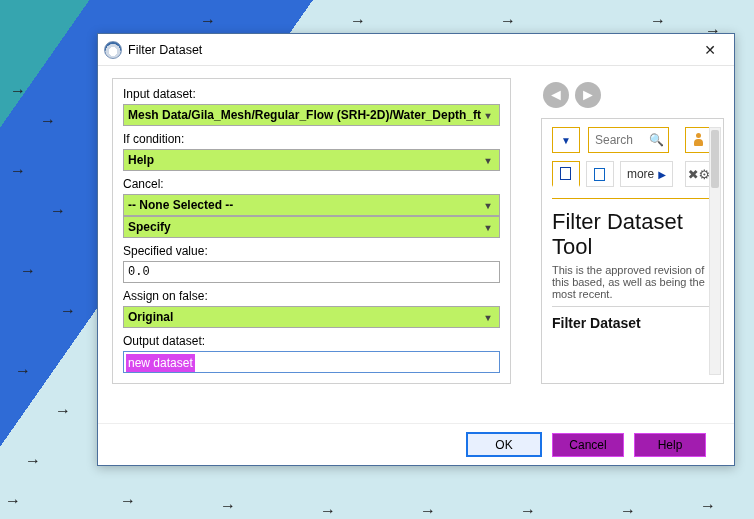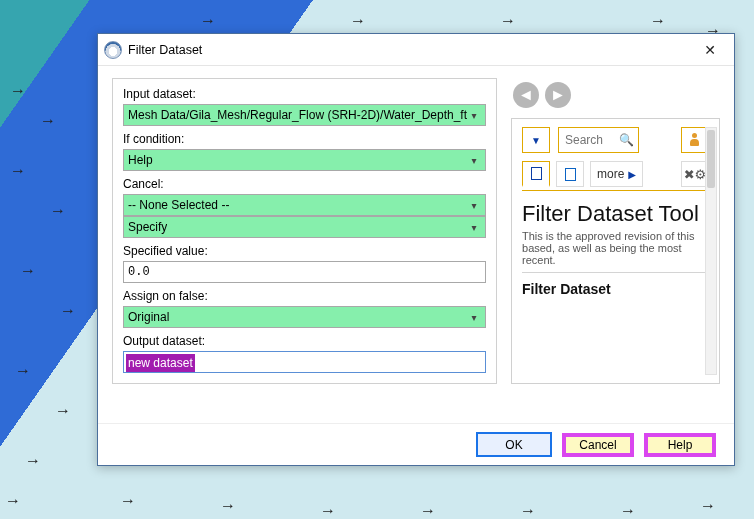--- a/index.html
+++ b/index.html
@@ -23,84 +23,84 @@
     height:32px; padding:0 8px 0 6px; border-bottom:1px solid #e5e5e5;
   }
   .titlebar-left { display:flex; align-items:center; gap:6px; }
   .titlebar .title { font-size:12.5px; color:#000; }
   .app-icon {
     width:18px; height:18px; border-radius:50%;
     background: radial-gradient(circle at 50% 60%, #fff 0 35%, #cfd9e6 36% 60%, #3a6aa6 61% 100%);
     border:1px solid #7a94b8;
   }
   .close-x { width:32px; height:22px; font-size:14px; line-height:22px; text-align:center; color:#222; }
-  .body { display:flex; padding:12px 14px 8px 14px; gap:14px; }
+  .body { display:flex; padding:12px 14px 8px 14px; gap:30px; }
   .left-col { flex: 0 0 350px; }
   .form-group {
     border:1px solid #d0d0d0; padding:8px 10px 10px 10px; background:#fff;
   }
   .lbl { font-size:12px; color:#000; margin-top:6px; margin-bottom:3px; }
   .lbl:first-child { margin-top:0; }
   .select, .text-input {
     width:100%; height:22px; border:1px solid #a8a8a8; background:#fff;
     font-size:12px; padding:2px 4px; display:flex; align-items:center; justify-content:space-between;
   }
-  .select { background:#86efac; color:#000; }
+  .select { background:#bef264; color:#000;font-weight:bold; }
   .select .sel-val { font-size:12px; overflow:hidden; text-overflow:ellipsis; white-space:nowrap; }
   .caret {
     width:14px; height:14px; display:inline-flex; align-items:center; justify-content:center;
     color:#444; font-size:10px; flex:0 0 auto;
   }
   .text-input input {
     border:none; outline:none; width:100%; font-size:12px; height:18px; background:transparent; padding:0;font-family:Liberation Mono, monospace;
   }
   .output-wrap {
     width:100%; height:22px; border:1px solid #5a8fd6; background:#fff; padding:1px 2px;
   }
   .output-sel {
-    display:inline-block; background:#a21caf; color:#fff; font-size:12px; padding:1px 2px; line-height:16px;
+    display:inline-block; background:#d946ef; color:#fff; font-size:12px; padding:1px 2px; line-height:16px;
   }
   .right-col { flex:1; position:relative; display:flex; flex-direction:column; }
   .navbtns { display:flex; gap:6px; margin:4px 0 10px 2px; }
   .circlebtn {
     width:26px; height:26px; border-radius:50%; background:#b7b7b7;
     display:flex; align-items:center; justify-content:center; color:#fff;
   }
   .helpbox {
     border:1px solid #d0d0d0; flex:1; min-height:260px; padding:8px 10px;
     overflow:hidden; position:relative; background:#fff;
   }
   .tbrow { display:flex; gap:8px; align-items:center; margin-bottom:8px; }
   .ybtn { border:1px solid #e0a800; height:26px; display:flex; align-items:center; justify-content:center; background:#fff; padding:0 6px; font-size:12px; color:#333; }
   .ybtn.sq { width:28px; padding:0; }
   .navtri { color:#0b3da6; font-size:10px; }
   .searchinp {
     font-size:12px; color:#888; border:none; outline:none; width:56px; height:22px; background:transparent;
   }
-  .tabrow { display:flex; gap:6px; align-items:center; margin-bottom:4px; }
+  .tabrow { display:flex; gap:6px; align-items:center; margin-bottom:12px; }
   .tabrow .ybtn { border:1px solid #e0a800; }
   .tabrow .active { border-bottom:2px solid #fff; position:relative; z-index:2; background:#fff; }
   .tabline { border-bottom:1px solid #e0a800; margin-top:-1px; margin-bottom:10px; }
   .h1 { font-size:22px; font-weight:400; color:#111; margin:4px 0 2px 0; line-height:1.15; }
   .rev { font-size:11px; color:#555; margin:4px 0 6px 0; }
   .divider { border-top:1px solid #d4d4d4; margin:6px 0 8px 0; }
   .h2 { font-size:14px; font-weight:700; color:#111; margin:4px 0 4px 0; }
   .helptext { font-size:12.5px; color:#222; line-height:1.45; }
   .vscroll {
     position:absolute; top:8px; bottom:8px; right:2px; width:12px;
     background:#f2f2f2; border:1px solid #e2e2e2;
   }
   .vthumb { position:absolute; left:1px; right:1px; top:2px; height:58px; background:#cfcfcf; border-radius:2px; }
   .footer {
     position:absolute; left:0; right:0; bottom:0; height:42px;
-    display:flex; align-items:center; justify-content:flex-end; gap:10px; padding:0 18px;
+    display:flex; align-items:center; justify-content:flex-end; gap:10px; padding:0 28px;
     border-top:1px solid #eee;
   }
   .btn {
-    min-width:72px; height:24px; border:4px solid #d946ef; background:#fef9c3;
+    min-width:72px; height:24px; border:1px solid #d946ef; background:#a21caf;
     font-size:12px; color:#000; display:inline-flex; align-items:center; justify-content:center;
   }
   .btn.ok { border:2px solid #1a73e8; background:#e8f0fe; min-width:76px; height:25px; }
   .person-icon { width:12px; height:14px; position:relative; }
   .person-icon::before { content:""; position:absolute; left:3px; top:0; width:5px; height:5px; border-radius:50%; background:#e39b2c; }
   .person-icon::after { content:""; position:absolute; left:1px; top:6px; width:9px; height:7px; border-radius:4px 4px 1px 1px; background:#e39b2c; }
   .tools-icon { font-size:13px; color:#555; }
   .mag-icon { font-size:12px; color:#555; }
   .page-icon { width:11px; height:13px; border:1px solid #0b3da6; background:#fff; display:inline-block; }
   .morearrow { color:#0b3da6; font-size:10px; }

